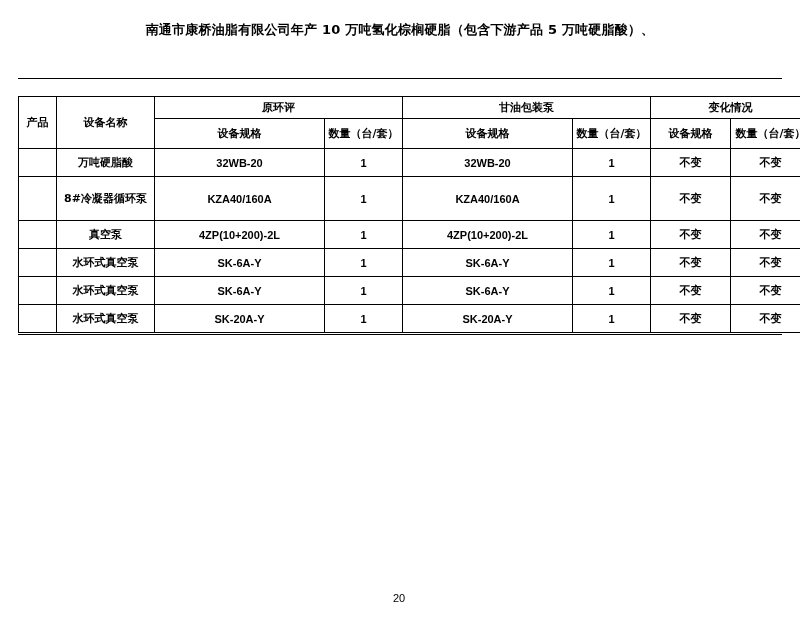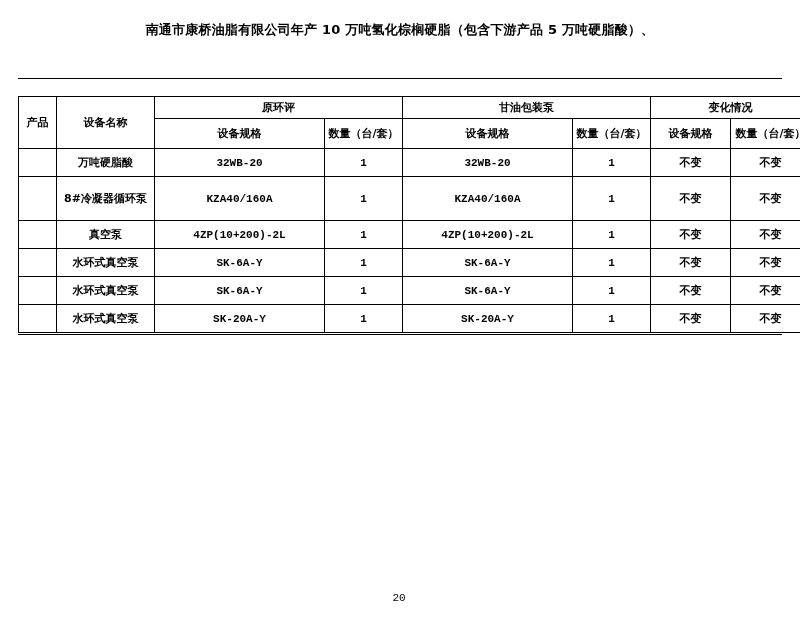--- a/index.html
+++ b/index.html
@@ -73,21 +73,21 @@
   .col-cqty   { width: 80px; }
   .h-group {
     height: 22px;
   }
   .h-sub {
     height: 30px;
   }
   .row-tall { height: 44px; }
   .row-std  { height: 28px; }
   .cn { font-family: "DejaVu Sans", "Liberation Sans", sans-serif; }
-  .latin { font-family: Liberation Mono, monospace; }
+  .latin { font-family: Liberation Sans, sans-serif; }
   .bottom-rule-wrap {
     position: absolute;
     left: 18px;
     right: 18px;
     top: 334px;
   }
   .page-number {
     position: absolute;
     left: 0;
     right: 2px;

